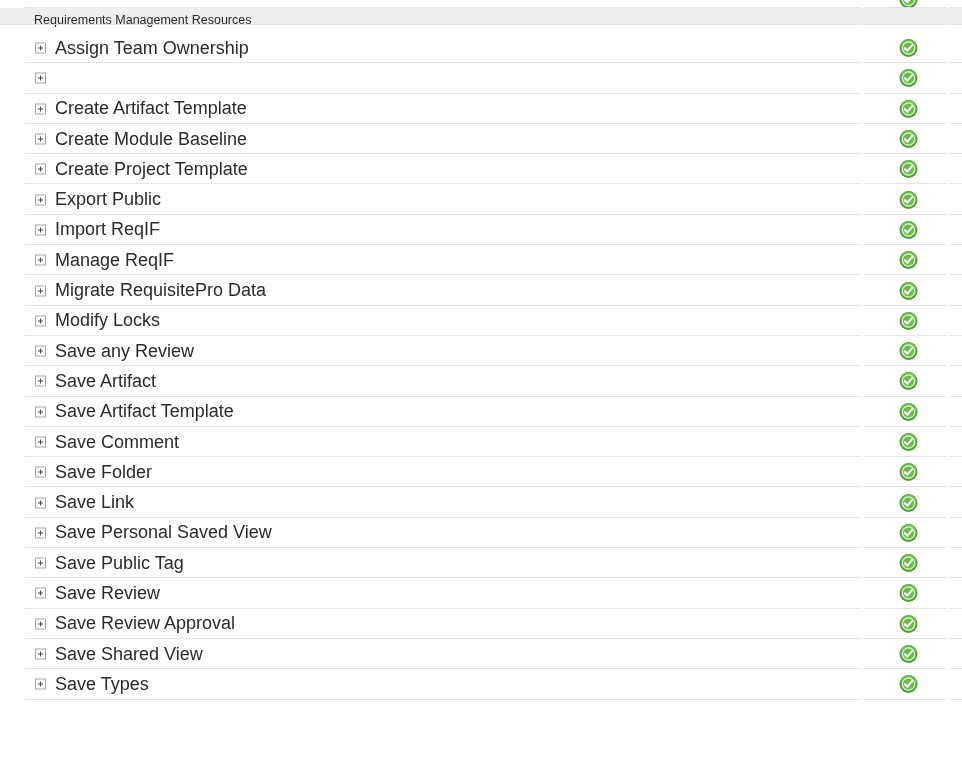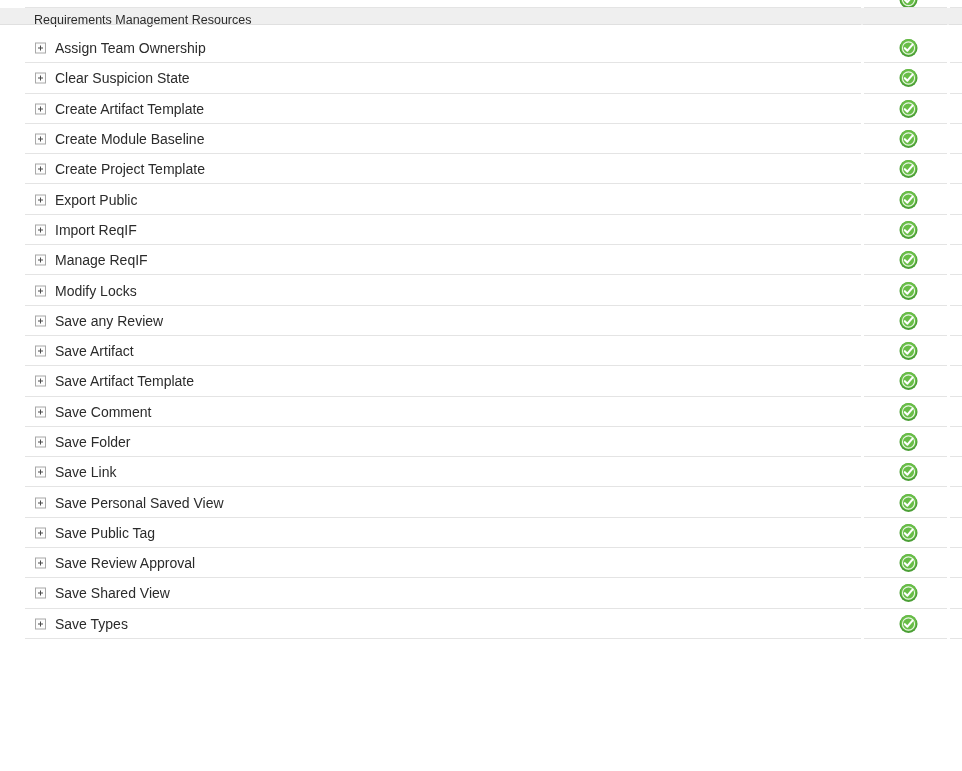--- a/index.html
+++ b/index.html
@@ -130,21 +130,21 @@
     width: 1px; height: 5px;
   }
 
   .row-label {
     position: absolute;
     left: 55px;
     top: 0;
     height: 100%;
     display: flex;
     align-items: center;
-    font-size: 14px;
+    font-size: 18px;
     color: #2b2b2b;
     white-space: nowrap;
   }
 
   
   .check {
     position: absolute;
     left: 899px;
     top: 50%;
     transform: translateY(-50%);
@@ -190,21 +190,20 @@
     <circle cx="9.5" cy="9.5" r="6.1" fill="none" stroke="#ffffff" stroke-width="1.1" opacity="0.85"></circle>
     <path d="M5.8 9.7 L8.4 12.2 L13.3 6.3" fill="none" stroke="#ffffff" stroke-width="2.1" stroke-linecap="round" stroke-linejoin="round"></path>
   </svg>
         </span>
         <span class="divline seg-a"></span>
         <span class="divline seg-b"></span>
         <span class="divline seg-c"></span>
       </div>
       <div class="row">
         <span class="expander"></span>
-        <span class="row-label">Clear Suspicion State</span>
         <span class="check">
   <svg width="19" height="19" viewBox="0 0 19 19" xmlns="http://www.w3.org/2000/svg">
     <circle cx="9.5" cy="9.5" r="9" fill="#4a9e35"></circle>
     <circle cx="9.5" cy="8.6" r="8.1" fill="#68bd47"></circle>
     <circle cx="9.5" cy="9.5" r="6.1" fill="none" stroke="#ffffff" stroke-width="1.1" opacity="0.85"></circle>
     <path d="M5.8 9.7 L8.4 12.2 L13.3 6.3" fill="none" stroke="#ffffff" stroke-width="2.1" stroke-linecap="round" stroke-linejoin="round"></path>
   </svg>
         </span>
         <span class="divline seg-a"></span>
         <span class="divline seg-b"></span>
@@ -295,20 +294,35 @@
     <circle cx="9.5" cy="9.5" r="6.1" fill="none" stroke="#ffffff" stroke-width="1.1" opacity="0.85"></circle>
     <path d="M5.8 9.7 L8.4 12.2 L13.3 6.3" fill="none" stroke="#ffffff" stroke-width="2.1" stroke-linecap="round" stroke-linejoin="round"></path>
   </svg>
         </span>
         <span class="divline seg-a"></span>
         <span class="divline seg-b"></span>
         <span class="divline seg-c"></span>
       </div>
       <div class="row">
         <span class="expander"></span>
+        <span class="row-label">Migrate RequisitePro Data</span>
+        <span class="check">
+  <svg width="19" height="19" viewBox="0 0 19 19" xmlns="http://www.w3.org/2000/svg">
+    <circle cx="9.5" cy="9.5" r="9" fill="#4a9e35"></circle>
+    <circle cx="9.5" cy="8.6" r="8.1" fill="#68bd47"></circle>
+    <circle cx="9.5" cy="9.5" r="6.1" fill="none" stroke="#ffffff" stroke-width="1.1" opacity="0.85"></circle>
+    <path d="M5.8 9.7 L8.4 12.2 L13.3 6.3" fill="none" stroke="#ffffff" stroke-width="2.1" stroke-linecap="round" stroke-linejoin="round"></path>
+  </svg>
+        </span>
+        <span class="divline seg-a"></span>
+        <span class="divline seg-b"></span>
+        <span class="divline seg-c"></span>
+      </div>
+      <div class="row">
+        <span class="expander"></span>
         <span class="row-label">Modify Locks</span>
         <span class="check">
   <svg width="19" height="19" viewBox="0 0 19 19" xmlns="http://www.w3.org/2000/svg">
     <circle cx="9.5" cy="9.5" r="9" fill="#4a9e35"></circle>
     <circle cx="9.5" cy="8.6" r="8.1" fill="#68bd47"></circle>
     <circle cx="9.5" cy="9.5" r="6.1" fill="none" stroke="#ffffff" stroke-width="1.1" opacity="0.85"></circle>
     <path d="M5.8 9.7 L8.4 12.2 L13.3 6.3" fill="none" stroke="#ffffff" stroke-width="2.1" stroke-linecap="round" stroke-linejoin="round"></path>
   </svg>
         </span>
         <span class="divline seg-a"></span>
@@ -430,20 +444,35 @@
     <circle cx="9.5" cy="9.5" r="6.1" fill="none" stroke="#ffffff" stroke-width="1.1" opacity="0.85"></circle>
     <path d="M5.8 9.7 L8.4 12.2 L13.3 6.3" fill="none" stroke="#ffffff" stroke-width="2.1" stroke-linecap="round" stroke-linejoin="round"></path>
   </svg>
         </span>
         <span class="divline seg-a"></span>
         <span class="divline seg-b"></span>
         <span class="divline seg-c"></span>
       </div>
       <div class="row">
         <span class="expander"></span>
+        <span class="row-label">Save Review</span>
+        <span class="check">
+  <svg width="19" height="19" viewBox="0 0 19 19" xmlns="http://www.w3.org/2000/svg">
+    <circle cx="9.5" cy="9.5" r="9" fill="#4a9e35"></circle>
+    <circle cx="9.5" cy="8.6" r="8.1" fill="#68bd47"></circle>
+    <circle cx="9.5" cy="9.5" r="6.1" fill="none" stroke="#ffffff" stroke-width="1.1" opacity="0.85"></circle>
+    <path d="M5.8 9.7 L8.4 12.2 L13.3 6.3" fill="none" stroke="#ffffff" stroke-width="2.1" stroke-linecap="round" stroke-linejoin="round"></path>
+  </svg>
+        </span>
+        <span class="divline seg-a"></span>
+        <span class="divline seg-b"></span>
+        <span class="divline seg-c"></span>
+      </div>
+      <div class="row">
+        <span class="expander"></span>
         <span class="row-label">Save Review Approval</span>
         <span class="check">
   <svg width="19" height="19" viewBox="0 0 19 19" xmlns="http://www.w3.org/2000/svg">
     <circle cx="9.5" cy="9.5" r="9" fill="#4a9e35"></circle>
     <circle cx="9.5" cy="8.6" r="8.1" fill="#68bd47"></circle>
     <circle cx="9.5" cy="9.5" r="6.1" fill="none" stroke="#ffffff" stroke-width="1.1" opacity="0.85"></circle>
     <path d="M5.8 9.7 L8.4 12.2 L13.3 6.3" fill="none" stroke="#ffffff" stroke-width="2.1" stroke-linecap="round" stroke-linejoin="round"></path>
   </svg>
         </span>
         <span class="divline seg-a"></span>

